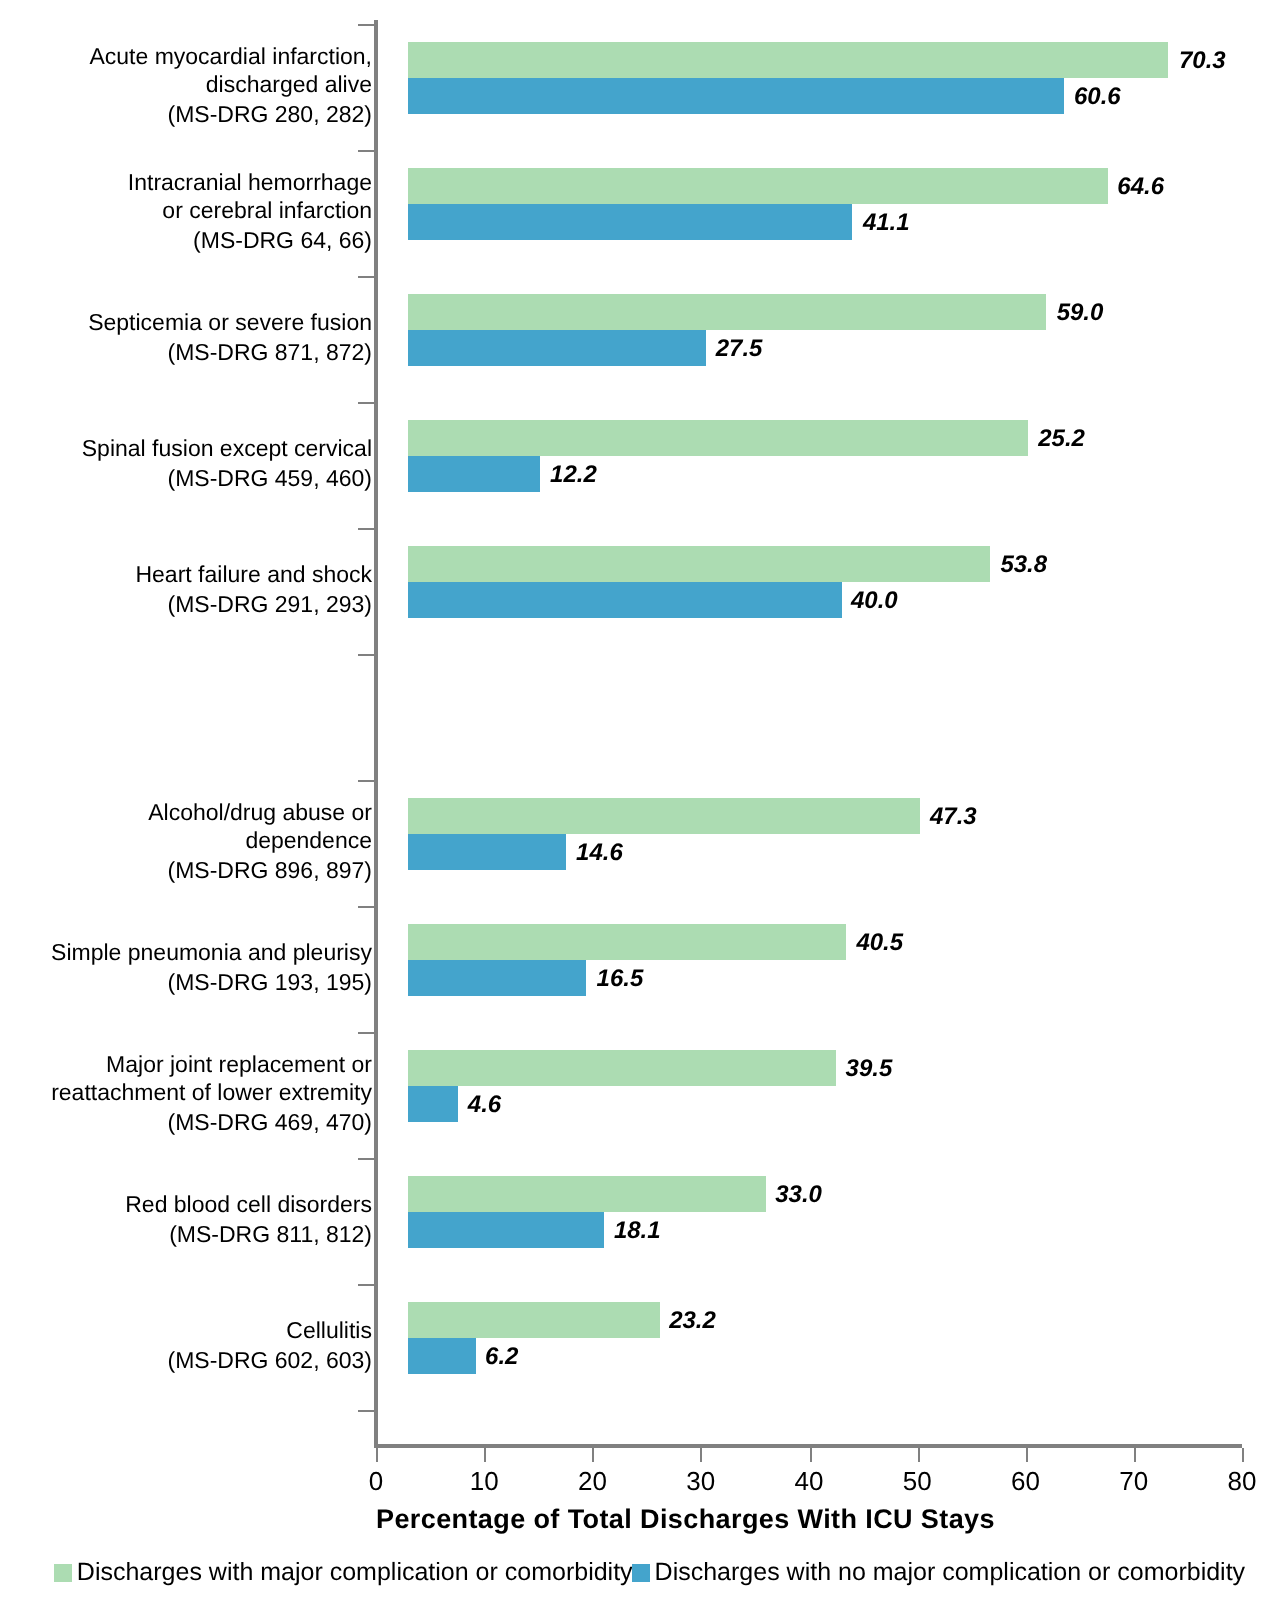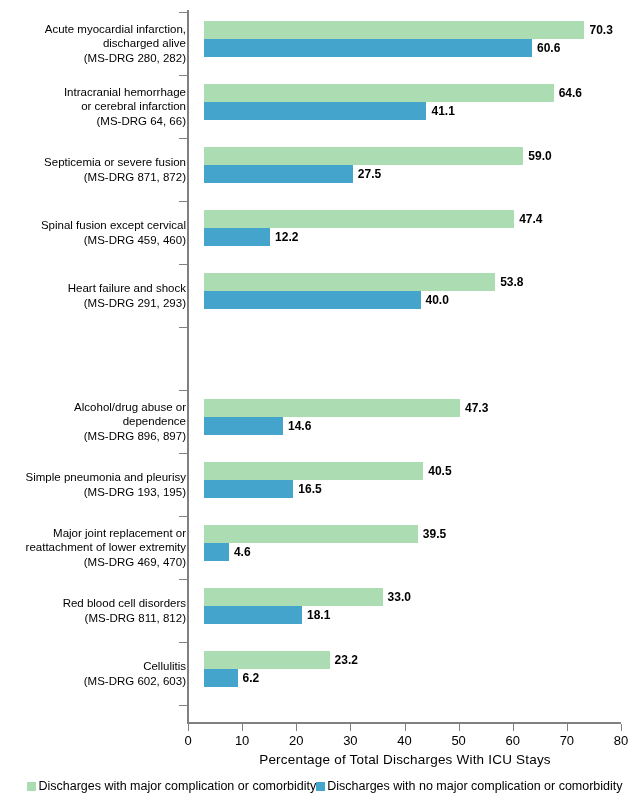--- a/index.html
+++ b/index.html
@@ -81,20 +81,21 @@
   .bar.major   { background: #ACDCB2; }
   .bar.nomajor { background: #44A4CC; }
 
   .bar-value {
     font-size: 12px;
     font-weight: bold;
     color: #000;
     margin-left: 5px;
     white-space: nowrap;
     line-height: 1;
+    font-style: italic;
   }
 
   
   #y-axis-line {
     position: absolute;
     left: 187px;
     top: 10px;
     width: 2px;
     height: 712px;
     background: #808080;
@@ -129,23 +130,22 @@
     color: #000;
     transform: translateX(-50%);
     white-space: nowrap;
   }
 
   #x-axis-title {
     position: absolute;
     left: 188px;
     top: 752px;
     width: 434px;
-    text-align: center;
     font-size: 13.5px;
-    font-weight: normal;
+    font-weight: bold;
     letter-spacing: 0.2px;
     color: #000;
     white-space: nowrap;
   }
 
   
   #legend {
     position: absolute;
     left: 4px;
     top: 779px;
@@ -230,21 +230,21 @@
         </div>
       </div>
       <div class="cat-row" style="top: 201px;">
         <div class="cat-label">
           <span>Spinal fusion except cervical</span>
           <span>(MS-DRG 459, 460)</span>
         </div>
         <div class="bars">
           <div class="bar-wrap major">
             <div class="bar major" style="width: 310.136px; background: rgb(172, 220, 178);"></div>
-            <div class="bar-value">47.4</div>
+            <div class="bar-value">25.2</div>
           </div>
           <div class="bar-wrap nomajor">
             <div class="bar nomajor" style="width: 66.0325px; background: rgb(68, 164, 204);"></div>
             <div class="bar-value">12.2</div>
           </div>
         </div>
       </div>
       <div class="cat-row" style="top: 264px;">
         <div class="cat-label">
           <span>Heart failure and shock</span>

